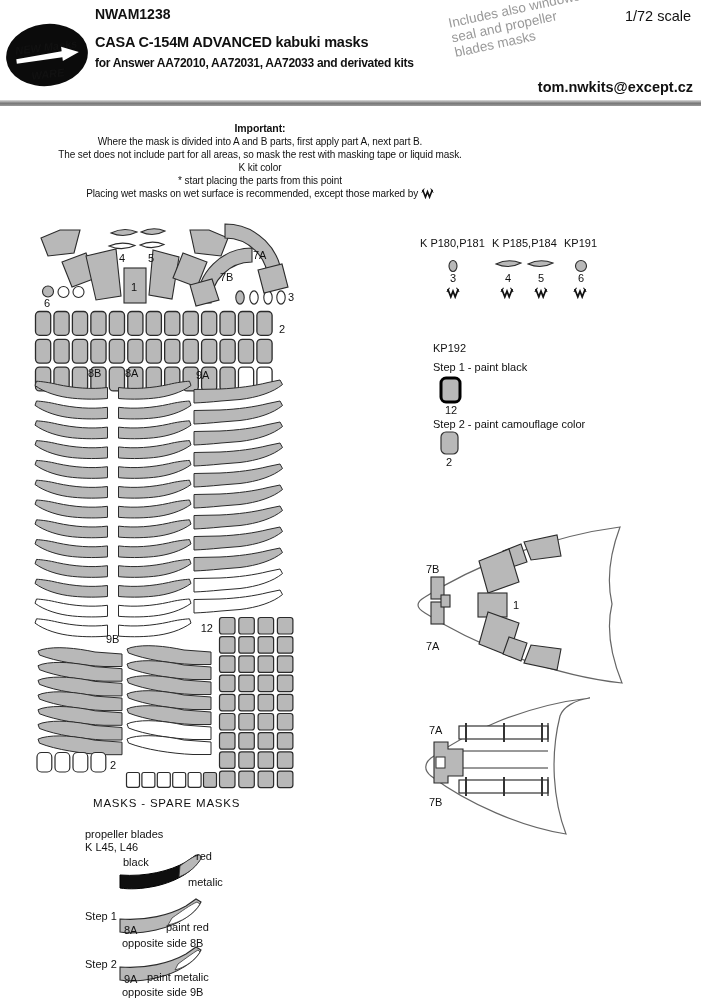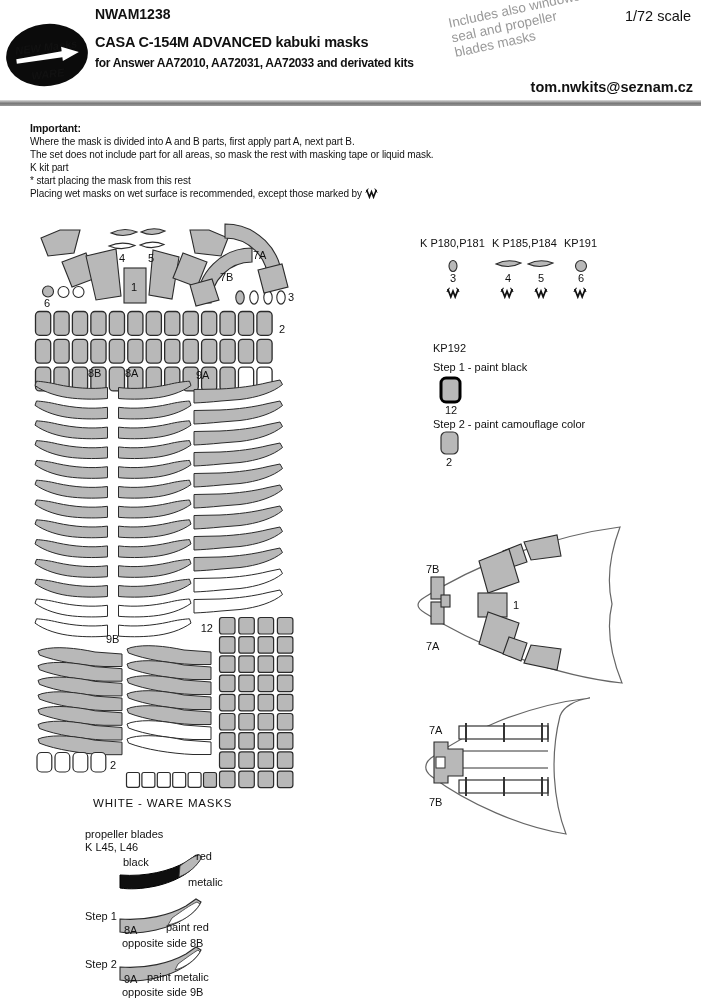--- a/index.html
+++ b/index.html
@@ -10,21 +10,21 @@
   .hdr-code{left:95px;top:6px;font-size:14px;font-weight:bold;}
   .hdr-scale{right:10px;top:8px;font-size:14.5px;font-weight:normal;}
   .hdr-t1{left:95px;top:34px;font-size:14.5px;font-weight:bold;letter-spacing:-0.2px;}
   .hdr-t2{left:95px;top:56px;font-size:12px;font-weight:bold;letter-spacing:-0.3px;}
   .hdr-url{left:95px;top:79px;font-size:14.5px;font-weight:bold;}
   .hdr-email{right:8px;top:79px;font-size:14.5px;font-weight:bold;}
   .hdr-note{left:447px;top:16px;width:200px;color:#999;font-size:13.5px;line-height:15px;
             transform:rotate(-12deg);transform-origin:0 0;}
   .divider{left:0;top:100px;width:701px;height:6px;
            background:linear-gradient(to bottom,#ddd,#777 55%,#9a9a9a);}
-  .imp{left:30px;top:122px;width:460px;font-size:10px;line-height:13px;letter-spacing:-0.1px;}
+  .imp{left:30px;top:122px;width:460px;font-size:10px;line-height:13px;letter-spacing:-0.1px;text-align:center;}
   .imp .hd{font-weight:bold;font-size:10.5px;}
   .spare-note{left:93px;top:797px;font-size:11.5px;letter-spacing:0.8px;}
   svg text{font-family:"Liberation Sans",sans-serif;font-size:11px;fill:#111;}
   .mg{fill:#b8b8b8;stroke:#2b2b2b;stroke-width:1.1;}
   .mw{fill:#ffffff;stroke:#2b2b2b;stroke-width:1.1;}
   .oln{fill:#ffffff;stroke:#666;stroke-width:1.2;}
   .thin{stroke:#333;stroke-width:1;fill:none;}
   .wicon{width:13px;height:12px;vertical-align:-2px;}
 </style>
 </head>
@@ -47,34 +47,34 @@
       <text x="12" y="31" fill="#fff" font-size="12.5" font-style="italic" font-weight="bold">NEW Masks</text>
       <polygon points="12,35.5 58,33 58,28.5 75,36 58,43 58,39 12,40" fill="#fff"></polygon>
       <text x="25" y="58" fill="#fff" font-size="13" font-style="italic" font-weight="bold">WARE</text>
     </g>
   </svg>
 
   <div class="abs hdr-code nowrap">NWAM1238</div>
   <div class="abs hdr-scale nowrap">1/72 scale</div>
   <div class="abs hdr-t1 nowrap">CASA C-154M ADVANCED kabuki masks</div>
   <div class="abs hdr-t2 nowrap">for Answer AA72010, AA72031, AA72033 and derivated kits</div>
-  <div class="abs hdr-email nowrap">tom.nwkits@seznam.cz</div>
+  <div class="abs hdr-email nowrap">tom.nwkits@except.cz</div>
   <div class="abs hdr-note">
     <div>Includes also windows</div>
     <div>seal and propeller</div>
     <div>blades masks</div>
   </div>
   <div class="abs divider"></div>
 
   <div class="abs imp">
     <div class="hd">Important:</div>
     <div class="nowrap">Where the mask is divided into A and B parts, first apply part A, next part B.</div>
     <div class="nowrap">The set does not include part for all areas, so mask the rest with masking tape or liquid mask.</div>
-    <div class="nowrap">K kit part</div>
-    <div class="nowrap">* start placing the mask from this rest</div>
+    <div class="nowrap">K kit color</div>
+    <div class="nowrap">* start placing the parts from this point</div>
     <div class="nowrap">
       <span>Placing wet masks on wet surface is recommended, except those marked by</span>
       <svg class="wicon">
           <use href="#wmark"></use>
         </svg>
     </div>
   </div>
 
   <svg class="abs" style="left:20px;top:218px" width="310" height="600" viewBox="20 218 310 600">
 
@@ -268,21 +268,21 @@
         <rect x="126.5" y="772.5" width="13" height="14.8" rx="2" fill="#ffffff" stroke="#2b2b2b" stroke-width="1.2"></rect>
         <rect x="141.9" y="772.5" width="13" height="14.8" rx="2" fill="#ffffff" stroke="#2b2b2b" stroke-width="1.2"></rect>
         <rect x="157.3" y="772.5" width="13" height="14.8" rx="2" fill="#ffffff" stroke="#2b2b2b" stroke-width="1.2"></rect>
         <rect x="172.7" y="772.5" width="13" height="14.8" rx="2" fill="#ffffff" stroke="#2b2b2b" stroke-width="1.2"></rect>
         <rect x="188.1" y="772.5" width="13" height="14.8" rx="2" fill="#ffffff" stroke="#2b2b2b" stroke-width="1.2"></rect>
         <rect x="203.5" y="772.5" width="13" height="14.8" rx="2" fill="#b8b8b8" stroke="#2b2b2b" stroke-width="1.2"></rect>
       </g>
     <text x="110" y="769">2</text>
   </svg>
 
-  <div class="abs spare-note nowrap">WHITE - WARE MASKS</div>
+  <div class="abs spare-note nowrap">MASKS - SPARE MASKS</div>
 
   <svg class="abs" style="left:405px;top:232px" width="235" height="72" viewBox="405 232 235 72">
     <text x="420" y="247">K P180,P181</text>
     <text x="492" y="247">K P185,P184</text>
     <text x="564" y="247">KP191</text>
 
     <ellipse class="mg" cx="453" cy="266" rx="4" ry="5.5"></ellipse>
     <path class="mg" d="M496,264 Q508,258 521,263 Q509,269.5 496,264 Z"></path>
     <path class="mg" d="M528,264 Q540,258 553,263 Q541,269.5 528,264 Z"></path>
     <circle class="mg" cx="581" cy="266" r="5.5"></circle>

